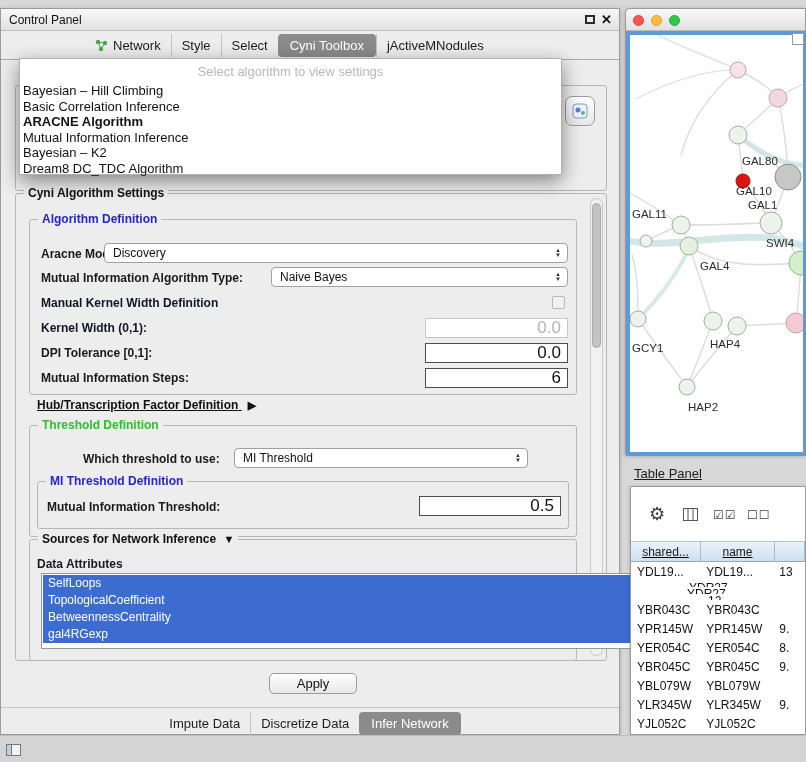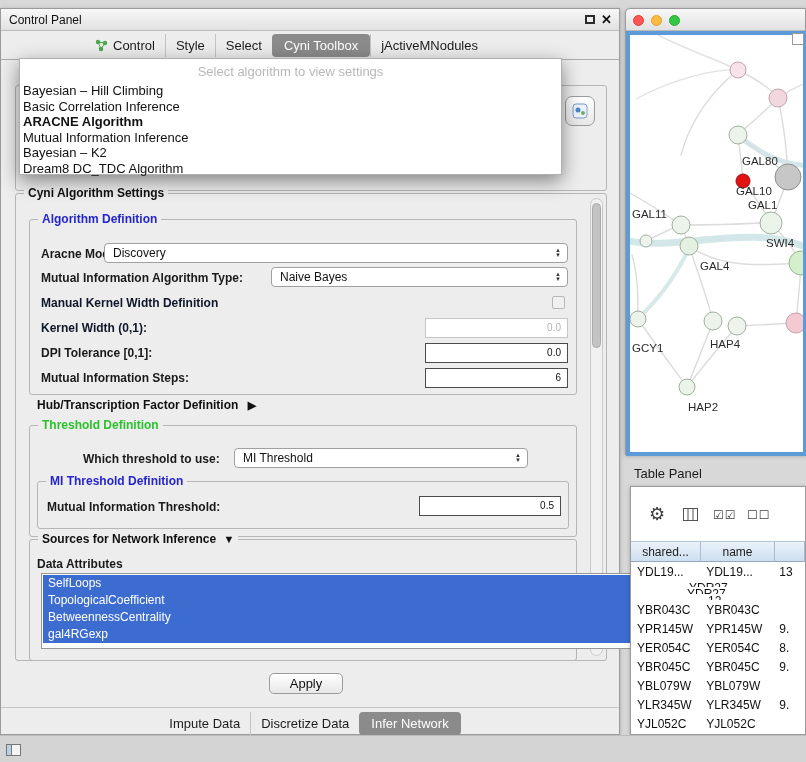--- a/index.html
+++ b/index.html
@@ -1,36 +1,36 @@
 <!DOCTYPE html>
 <html style="--selection-blue: #3d6cd1; --title-blue: #2525cd; --title-green: #2cc12c; --tab-selected: #8b8b8b; --focus-ring: #5d9ad8; --header-blue-top: #eaf2fa; --header-blue-bottom: #cddff0; --node-red: #e01212;"><head>
 <meta charset="utf-8">
 <style>
   *{box-sizing:border-box; margin:0; padding:0;}
   html,body{width:806px;height:762px;}
   body{background:#d8d8d8;font-family:"Liberation Sans",sans-serif;position:relative;overflow:hidden;-webkit-font-smoothing:antialiased;}
-  .abs{position:absolute;}
+  .abs{position:absolute;text-decoration:underline;}
   .win{position:absolute;background:#ededed;border:1px solid #9b9b9b;box-shadow:0 1px 4px rgba(0,0,0,.25);}
   .titlebar{position:absolute;left:0;top:0;right:0;height:22px;background:linear-gradient(#f8f8f8,#e1e1e1);border-bottom:1px solid #bcbcbc;}
   .wtitle{position:absolute;left:8px;top:4px;font-size:12px;color:#111;}
   .float-btn{position:absolute;right:24px;top:6px;width:10px;height:9px;border:2px solid #2b2b2b;background:transparent;}
   .close-btn{position:absolute;right:7px;top:3px;font-size:13px;font-weight:bold;color:#111;}
   .tabbar{position:absolute;left:0;top:22px;width:100%;height:29px;border-bottom:1px solid #ababab;display:flex;align-items:center;padding-left:84px;}
   .tab{font-size:13px;color:#1c1c1c;padding:4px 10px;display:flex;align-items:center;gap:5px;white-space:nowrap;}
   .tab.sep{border-left:1px solid #c3c3c3;}
   .tab.selected{background:var(--tab-selected,#8b8b8b);color:#fff;border-radius:4px;border-left:none;padding:4px 12px;}
   .group{position:absolute;border:1px solid #b6b6b6;border-radius:3px;}
   .gtitle{position:absolute;top:-8px;left:8px;background:#ededed;padding:0 4px;font-size:12px;font-weight:bold;white-space:nowrap;color:#111;}
   .t-blue{color:var(--title-blue,#2525cd);}
   .t-green{color:var(--title-green,#2cc12c);}
   .lbl{position:absolute;font-size:12px;font-weight:bold;color:#1a1a1a;white-space:nowrap;}
   .lbl.disabled{color:#0f172a;}
   .combo{position:absolute;background:#fff;border:1px solid #a0a0a0;border-radius:4px;height:20px;display:flex;align-items:center;font-size:12px;color:#111;padding-left:8px;}
   .combo .spin{margin-left:auto;width:16px;display:flex;flex-direction:column;align-items:center;justify-content:center;line-height:5px;font-size:6px;color:#333;padding-right:2px;}
-  .field{position:absolute;background:#fff;border:1px solid #4c4c4c;height:20px;line-height:18px;font-size:10px;color:#111;text-align:right;padding-right:6px;}
+  .field{position:absolute;background:#fff;border:1px solid #4c4c4c;height:20px;line-height:18px;font-size:17px;color:#111;text-align:right;padding-right:6px;}
   .field.disabled{border-color:#c6c6c6;color:#b3b3b3;}
   .checkbox{position:absolute;width:13px;height:13px;border:1px solid #b7b7b7;background:#f0f0f0;border-radius:2px;}
   #algo-popup{position:absolute;background:#fff;border:1px solid #b0b0b0;box-shadow:0 6px 18px rgba(0,0,0,.45);z-index:50;padding-top:2px;}
   .dd-ph{color:#b8b8b8;font-size:13px;text-align:center;height:22px;line-height:22px;}
   .dd-item{font-size:13px;height:15.5px;line-height:15.5px;padding-left:3px;color:#111;white-space:nowrap;}
   .dd-item.bold{font-weight:bold;}
   .sb-track{position:absolute;background:#f1f1f1;border:1px solid #c9c9c9;border-radius:7px;}
   .sb-thumb{position:absolute;background:#c3c3c3;border:1px solid #ababab;border-radius:6px;}
   .expander{display:inline-block;font-size:11px;color:#111;}
   .listbox{position:absolute;background:#fff;border:1px solid #979797;}
@@ -57,21 +57,21 @@
   <div class="tabbar">
     <div class="tab">
       <span style="display:inline-flex;">
         <svg width="13" height="13" viewBox="0 0 13 13">
           <path d="M3 3 L10 4 L6 10 Z" stroke="#49a84d" stroke-width="1" fill="none"></path>
           <circle cx="3" cy="3" r="2.2" fill="#49a84d"></circle>
           <circle cx="10" cy="4" r="2.2" fill="#49a84d"></circle>
           <circle cx="6" cy="10" r="2.2" fill="#49a84d"></circle>
         </svg>
       </span>
-      <span>Control</span>
+      <span>Network</span>
     </div>
     <div class="tab sep">
         <span>Style</span>
       </div>
     <div class="tab sep">
         <span>Select</span>
       </div>
     <div class="tab selected">
         <span>Cyni Toolbox</span>
       </div>
@@ -173,21 +173,21 @@
         <div class="attr">SelfLoops</div>
         <div class="attr">TopologicalCoefficient</div>
         <div class="attr">BetweennessCentrality</div>
         <div class="attr">gal4RGexp</div>
       </div>
     <div class="sb-track" style="right:1px;top:1px;width:11px;height:72px;border:none;border-left:1px solid #d6d6d6;border-radius:0;">
       <div class="sb-thumb" style="left:1px;top:2px;width:8px;height:58px;"></div>
     </div>
   </div>
 
-  <div class="btn" style="left:268px;top:664px;width:74px;height:21px;">Apply</div>
+  <div class="btn" style="left:268px;top:664px;width:88px;height:21px;">Apply</div>
 
   <div class="bottom-tabs" style="top:698px;">
     <div class="tab">
         <span>Impute Data</span>
       </div>
     <div class="tab sep">
         <span>Discretize Data</span>
       </div>
     <div class="tab selected">
         <span>Infer Network</span>

